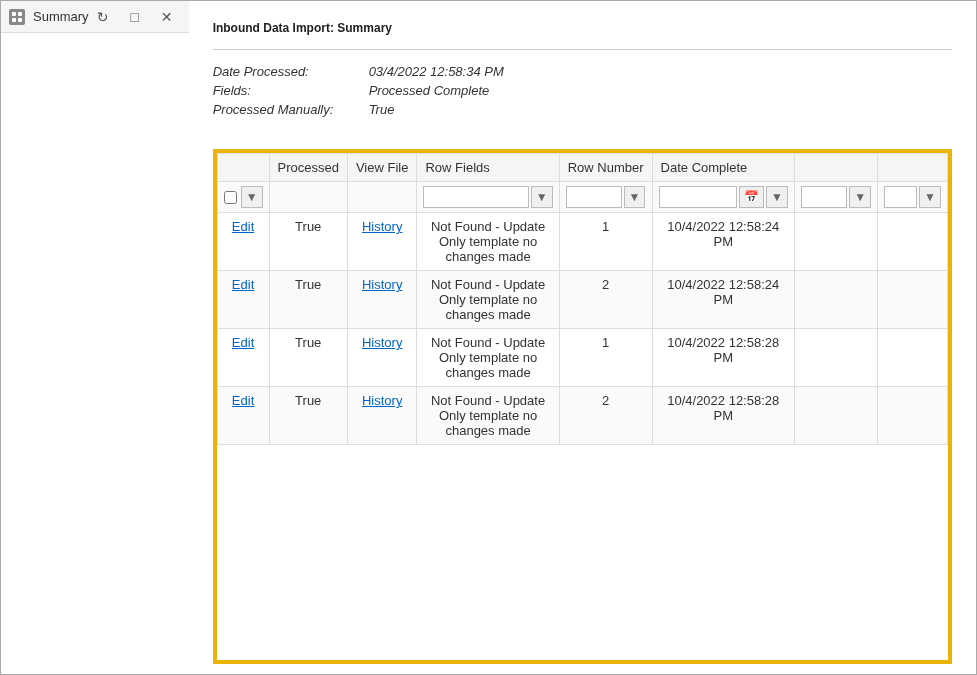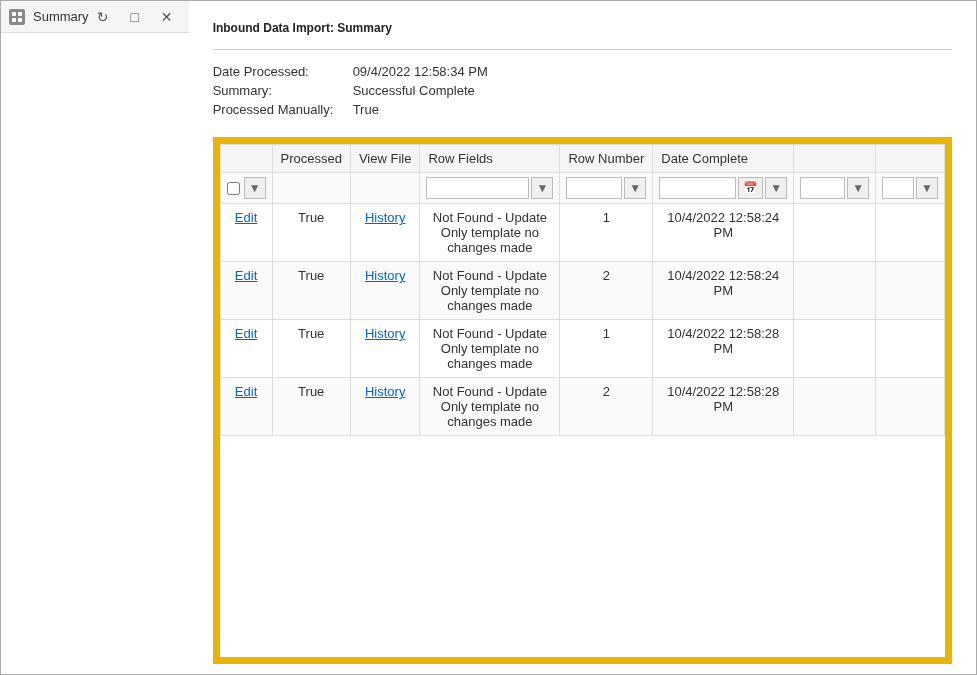--- a/index.html
+++ b/index.html
@@ -76,34 +76,35 @@
       color: #222;
     }
     .divider {
       border: none;
       border-top: 1px solid #ccc;
       margin-bottom: 14px;
     }
     .info-grid {
       display: grid;
       grid-template-columns: 140px 1fr;
-      gap: 4px 0;
-      margin-bottom: 20px;
+      gap: 4px 16px;
+      margin-bottom: 32px;
+      font-style: italic;
     }
     .info-label {
       color: #333;
       font-weight: normal;
     }
     .info-value {
       color: #333;
     }
     .table-container {
       flex: 1;
       overflow: auto;
-      border: 7px solid #eab308;
+      border: 4px solid #eab308;
     }
     table {
       border-collapse: collapse;
       width: 100%;
       min-width: 700px;
     }
     thead tr th {
       background: #f5f5f5;
       border: 1px solid #ddd;
       padding: 6px 8px;
@@ -201,23 +202,23 @@
       <button class="title-bar-btn close">✕</button>
     </div>
   </div>
 
   <div class="content">
     <div class="page-title">Inbound Data Import:  Summary</div>
     <hr class="divider">
 
     <div class="info-grid">
       <span class="info-label">Date Processed:</span>
-      <span class="info-value">09/4/2022 12:58:34 PM</span>
-      <span class="info-label">Summary:</span>
-      <span class="info-value">Successful Complete</span>
+      <span class="info-value">03/4/2022 12:58:34 PM</span>
+      <span class="info-label">Fields:</span>
+      <span class="info-value">Processed Complete</span>
       <span class="info-label">Processed Manually:</span>
       <span class="info-value">True</span>
     </div>
 
     <div class="table-container">
       <table>
         <thead>
 
           <tr class="header-row">
             <th class="col-edit"></th>

